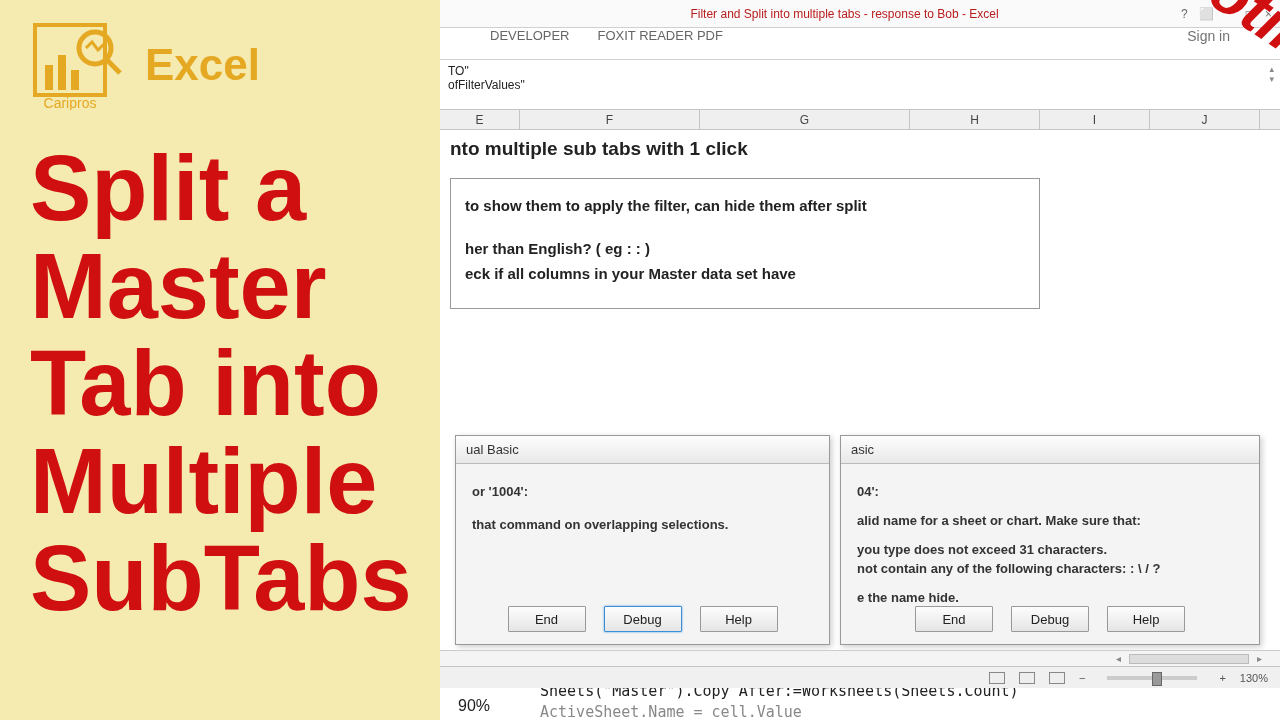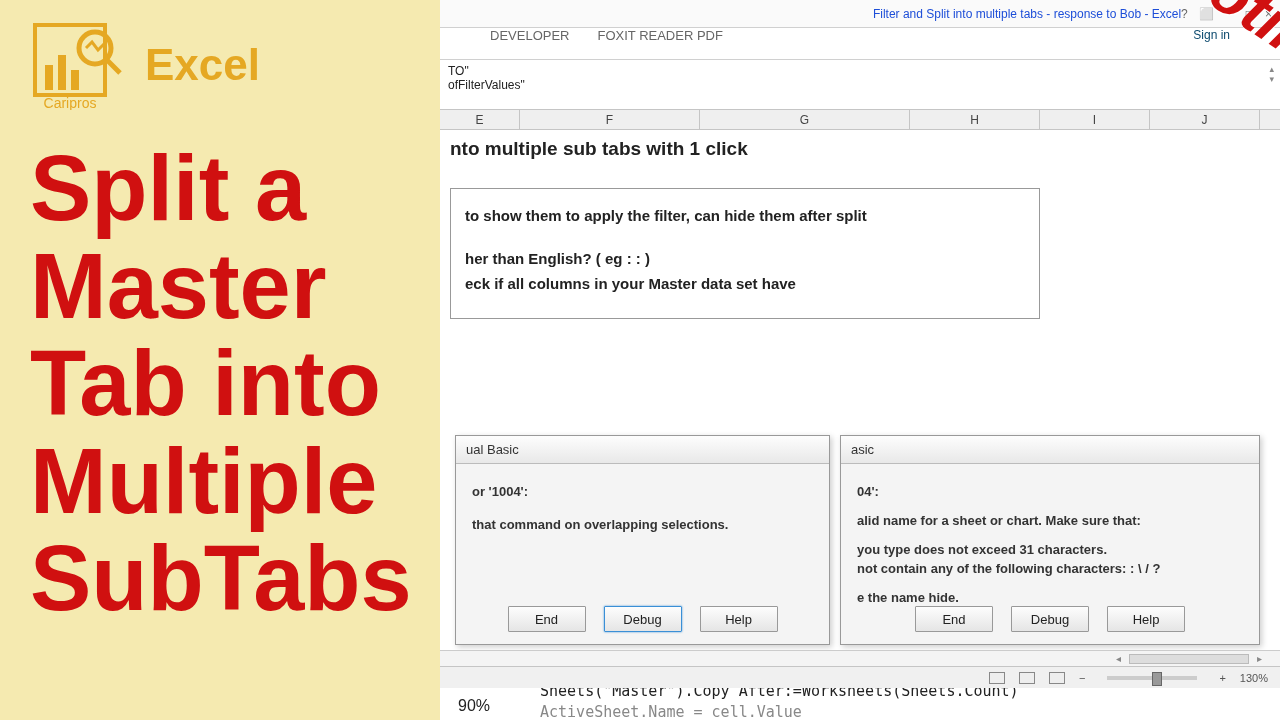--- a/index.html
+++ b/index.html
@@ -55,38 +55,38 @@
 .title-bar {
   height: 28px;
   background: #fafafa;
   display: flex;
   align-items: center;
   justify-content: space-between;
   padding: 0 8px;
   font-size: 12px;
   border-bottom: 1px solid #d0d0d0;
 }
-.title-text { color: #1d4ed8; font-size: 12px; text-align: right; flex: 1; }
+.title-text { color: #b91c1c; font-size: 12px; text-align: center; flex: 1; }
 .win-controls { display: flex; gap: 12px; color: #666; }
 .win-controls span { cursor: pointer; }
 .ribbon {
   height: 32px;
   display: flex;
   align-items: flex-start;
   gap: 28px;
   padding: 0 50px;
   font-size: 13px;
   color: #666;
   background: #fff;
   border-bottom: 1px solid #d0d0d0;
 }
 .ribbon-right {
   margin-left: auto;
-  color: #0c4a6e;
-  font-size: 12px;
+  color: #737373;
+  font-size: 14px;
 }
 .formula-area {
   height: 50px;
   background: #fff;
   border-bottom: 1px solid #c5c5c5;
   padding: 4px 8px;
   font-size: 12px;
   color: #222;
   position: relative;
 }
@@ -121,21 +121,21 @@
 .sheet-content {
   padding: 8px 10px;
   font-size: 15px;
   color: #222;
   font-weight: bold;
 }
 .sheet-title1 { font-size: 19px; font-weight: bold; }
 .note-box {
   border: 1px solid #999;
   padding: 10px 14px 18px 14px;
-  margin-top: 28px;
+  margin-top: 18px;
   width: 590px;
   min-height: 115px;
   background: #fff;
 }
 .note-line { font-size: 15px; font-weight: bold; margin: 8px 0; color: #222; }
 .dialog {
   position: absolute;
   background: #f4f4f4;
   border: 1px solid #999;
   box-shadow: 2px 2px 6px rgba(0,0,0,0.2);

